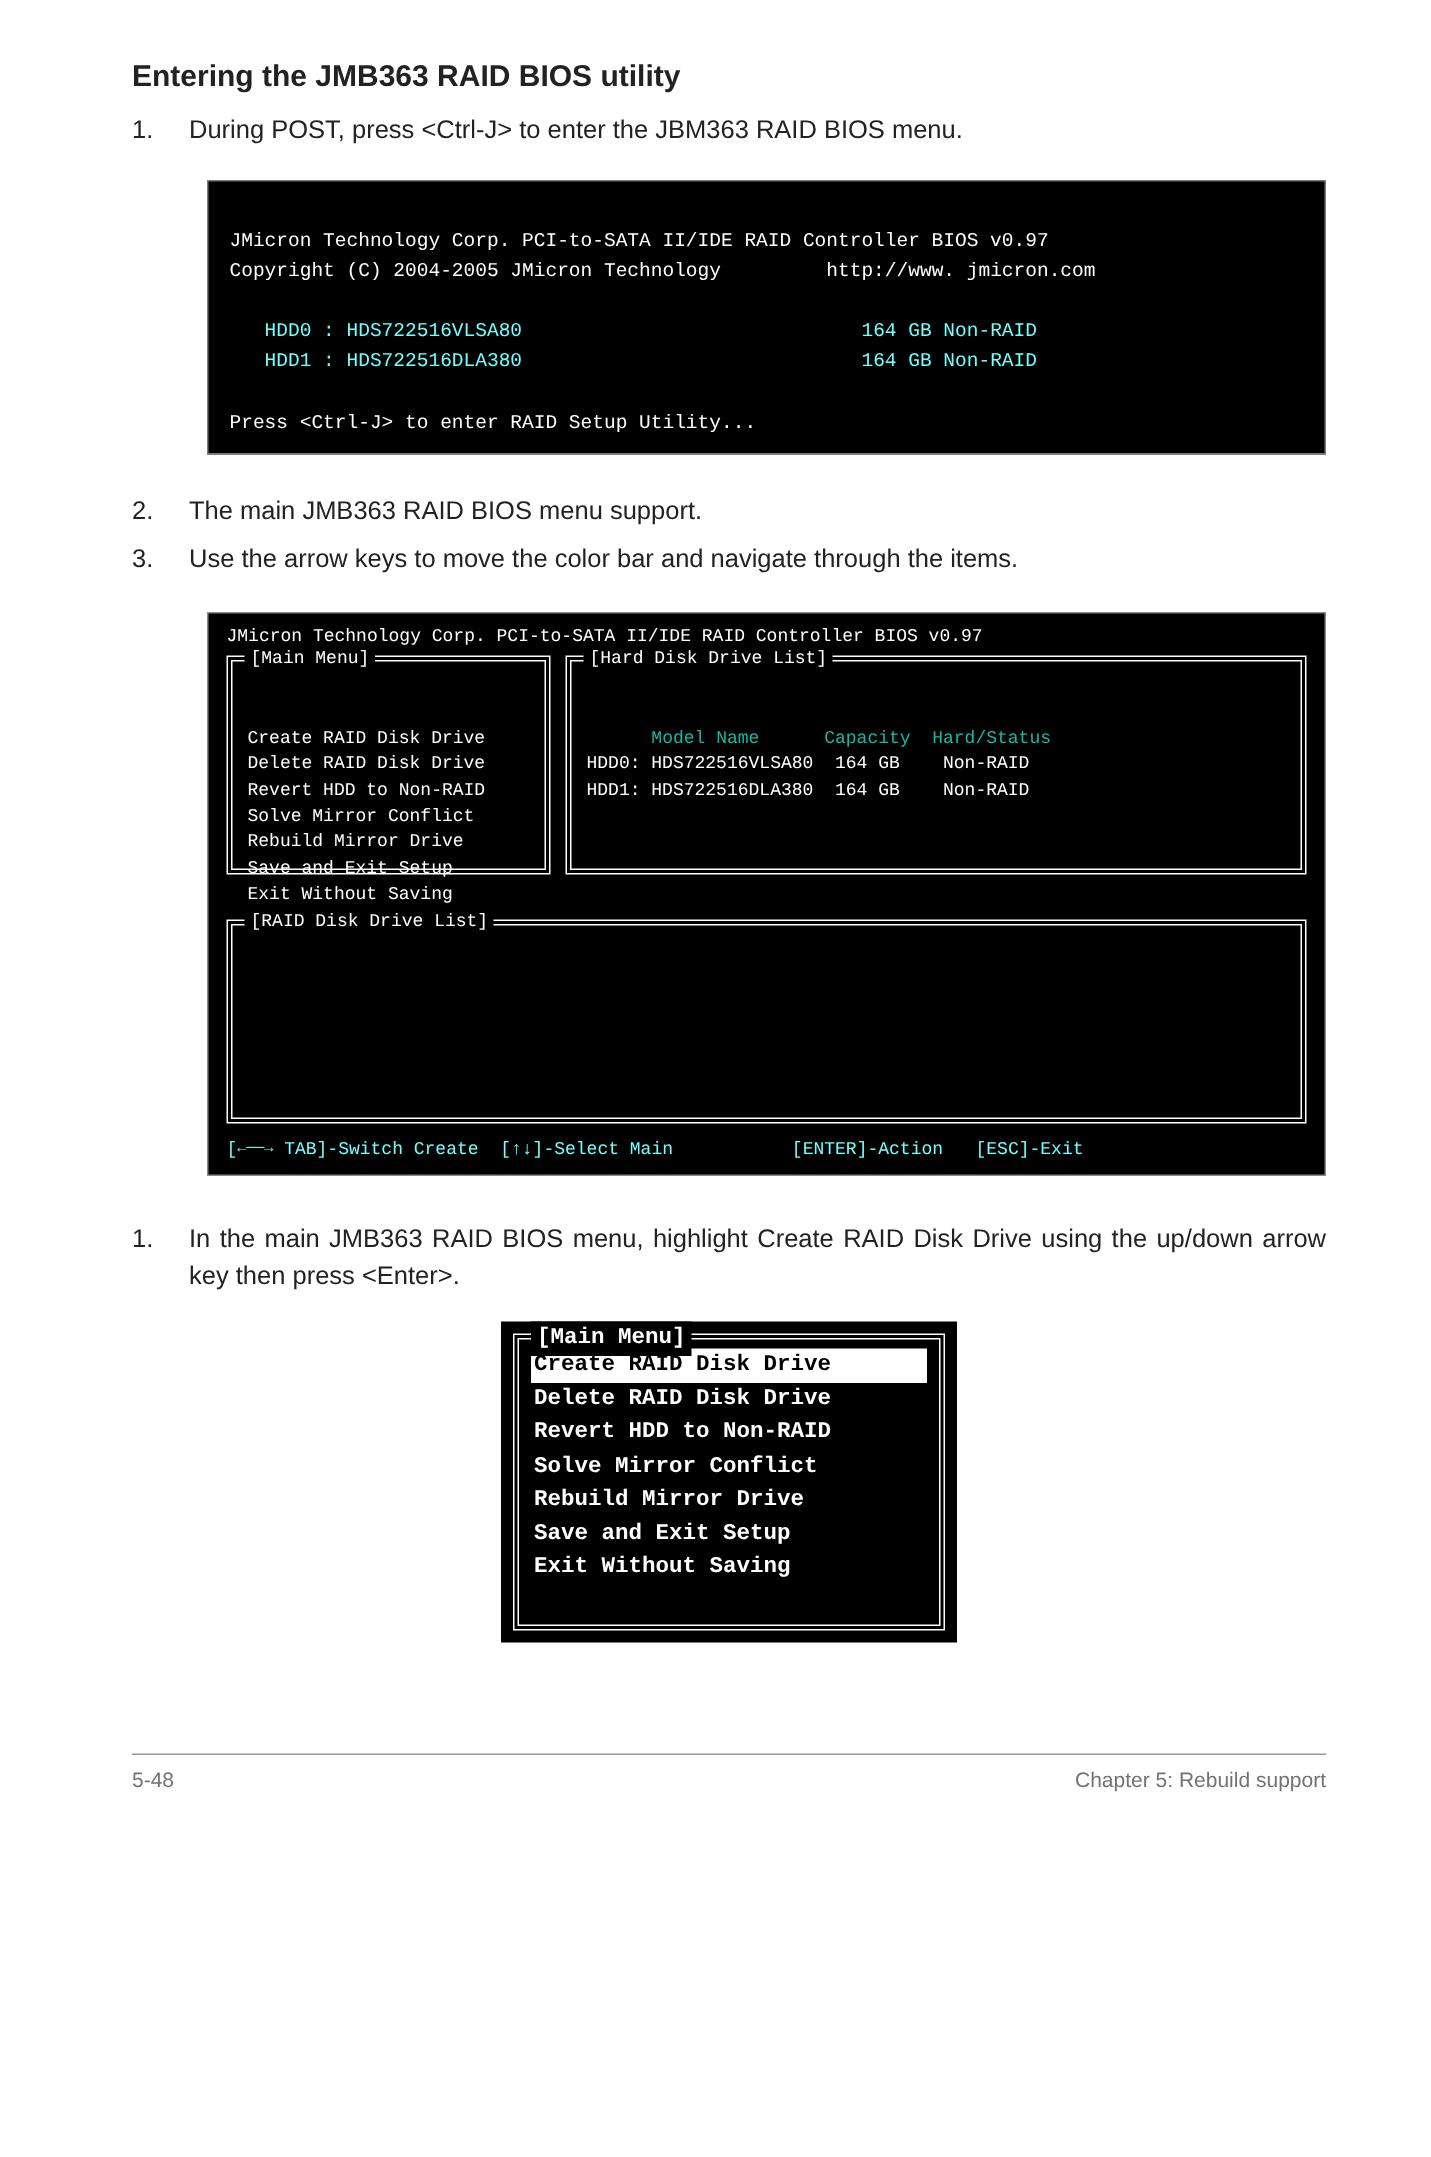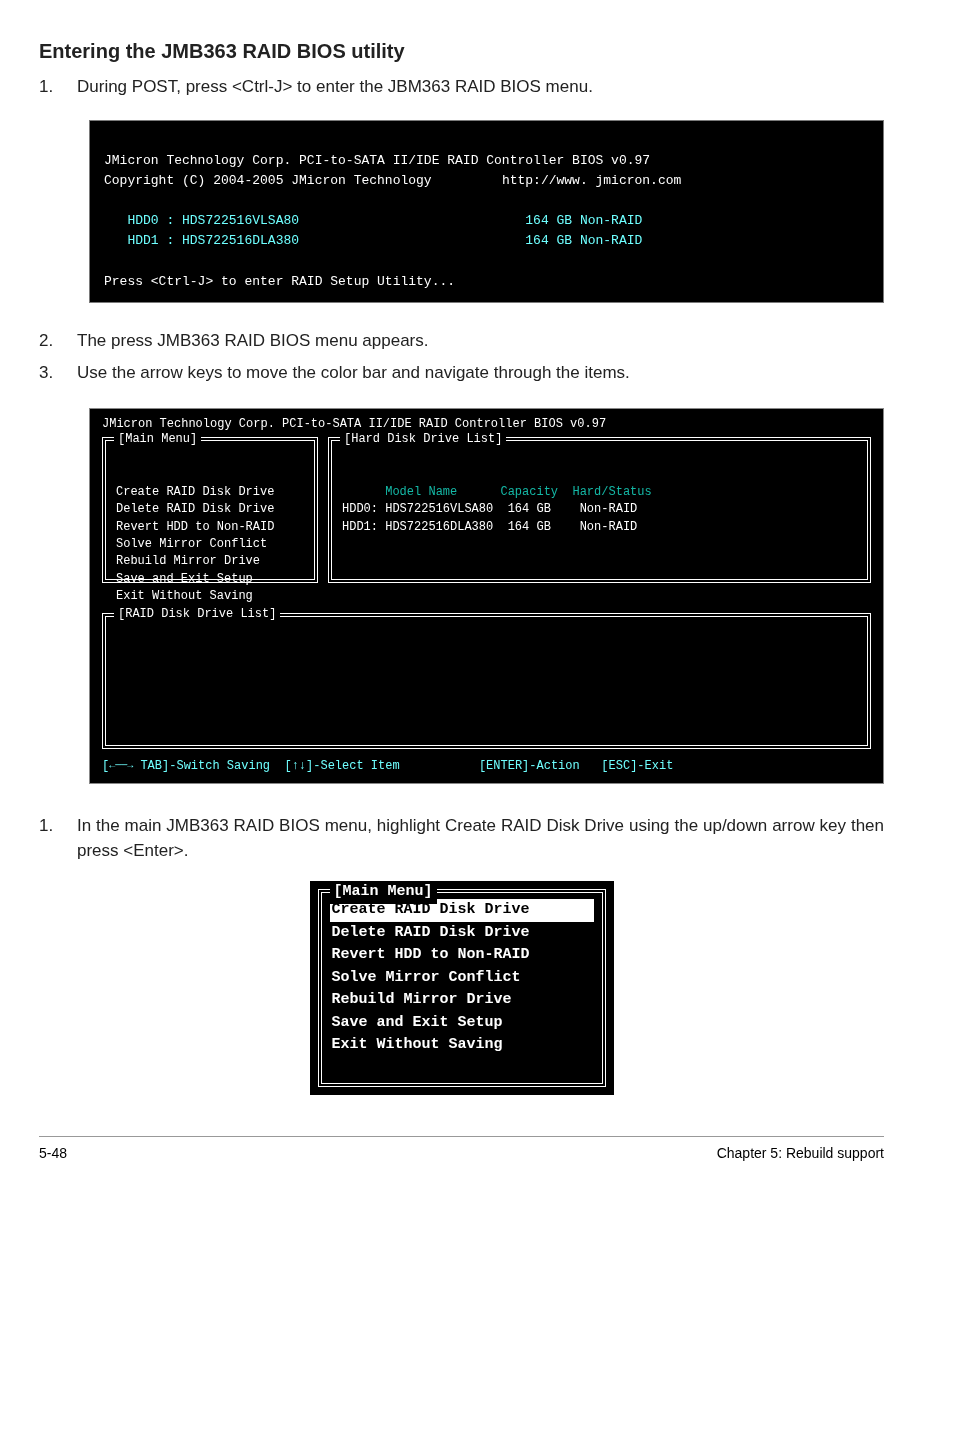--- a/index.html
+++ b/index.html
@@ -4,21 +4,21 @@
 <style>
   body {
     margin: 0;
     padding: 0;
     background: #ffffff;
     font-family: Arial, Helvetica, sans-serif;
     color: #222;
     width: 954px;
   }
   .page {
-    padding: 40px 70px 30px 39px;
+    padding: 40px 70px 30px 88px;
   }
   h2.section {
     font-size: 20px;
     font-weight: bold;
     margin: 0 0 12px 0;
   }
   .step-row {
     display: flex;
     font-size: 17px;
     line-height: 1.45;
@@ -133,26 +133,26 @@
   }
   .small-menu .item.selected {
     background: #fff;
     color: #000;
     padding: 0 2px;
     margin: 0 -2px;
   }
 
   .page-footer {
     border-top: 1px solid #999;
-    margin-top: 41px;
+    margin-top: 74px;
     padding-top: 8px;
     display: flex;
     justify-content: space-between;
     font-size: 14px;
-    color: #000000;
+    color: #737373;
   }
 </style>
 </head>
 <body>
 
 <div class="page">
 
   <h2 class="section">Entering the JMB363 RAID BIOS utility</h2>
 
   <div class="step-row">
@@ -164,21 +164,21 @@
 <span>JMicron Technology Corp. PCI-to-SATA II/IDE RAID Controller BIOS v0.97</span>
 <span>Copyright (C) 2004-2005 JMicron Technology</span>         <span>http://www. jmicron.com</span>
 
 <span class="cyan">   HDD0 : HDS722516VLSA80</span>                             <span class="cyan">164 GB Non-RAID</span>
 <span class="cyan">   HDD1 : HDS722516DLA380</span>                             <span class="cyan">164 GB Non-RAID</span>
 
 <span>Press &lt;Ctrl-J&gt; to enter RAID Setup Utility...</span></div>
 
   <div class="step-row">
     <div class="step-num">2.</div>
-    <div class="step-text">The press JMB363 RAID BIOS menu appears.</div>
+    <div class="step-text">The main JMB363 RAID BIOS menu support.</div>
   </div>
 
   <div class="step-row">
     <div class="step-num">3.</div>
     <div class="step-text">Use the arrow keys to move the color bar and navigate through the items.</div>
   </div>
 
   <div class="terminal2">
     <div class="title-line">JMicron Technology Corp. PCI-to-SATA II/IDE RAID Controller BIOS v0.97</div>
 
@@ -197,21 +197,21 @@
         <span class="box-label">[Hard Disk Drive List]</span>
       <span class="yellow">Model Name</span>      <span class="yellow">Capacity</span>  <span class="yellow">Hard/Status</span>
 <span>HDD0: HDS722516VLSA80</span>  <span>164 GB</span>    <span>Non-RAID</span>
 <span>HDD1: HDS722516DLA380</span>  <span>164 GB</span>    <span>Non-RAID</span></div>
     </div>
 
     <div class="dbl-box raid-list">
       <span class="box-label">[RAID Disk Drive List]</span>
     </div>
 
-    <div class="footer-bar">[<span class="arrow-sub">←──→</span> <span>TAB]-Switch Saving</span>  <span>[↑↓]-Select Item</span>           <span>[ENTER]-Action</span>   <span>[ESC]-Exit</span></div>
+    <div class="footer-bar">[<span class="arrow-sub">←──→</span> <span>TAB]-Switch Create</span>  <span>[↑↓]-Select Main</span>           <span>[ENTER]-Action</span>   <span>[ESC]-Exit</span></div>
   </div>
 
 
   <div class="step-row">
     <div class="step-num">1.</div>
     <div class="step-text">In the main JMB363 RAID BIOS menu, highlight Create RAID Disk Drive using the up/down arrow key then press &lt;Enter&gt;.</div>
   </div>
 
   <div class="small-menu">
     <div class="inner">

